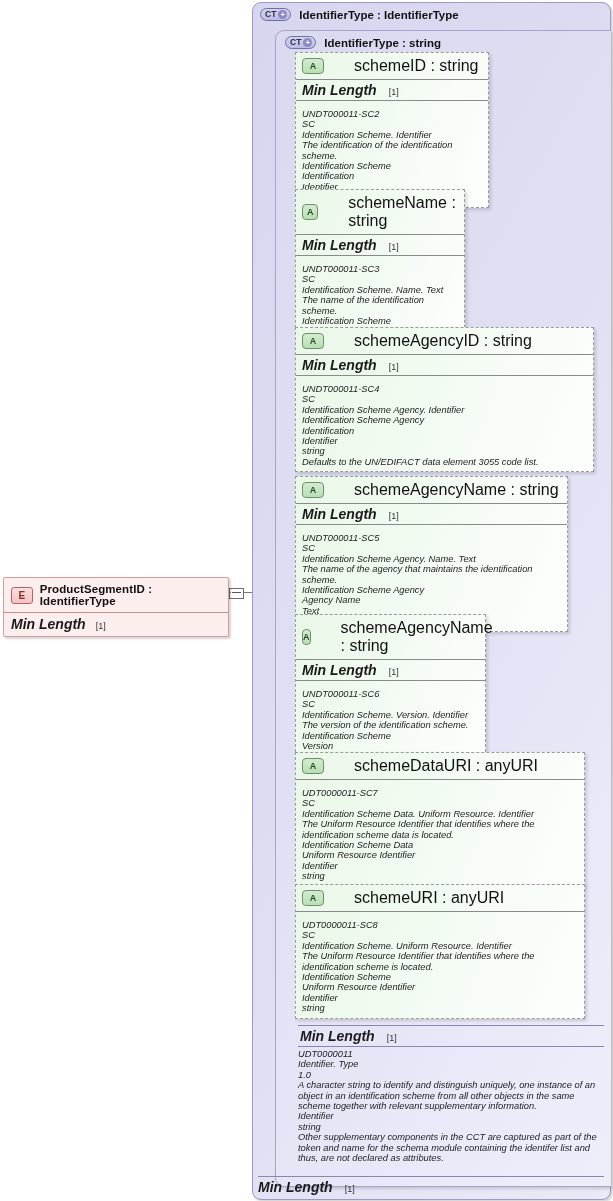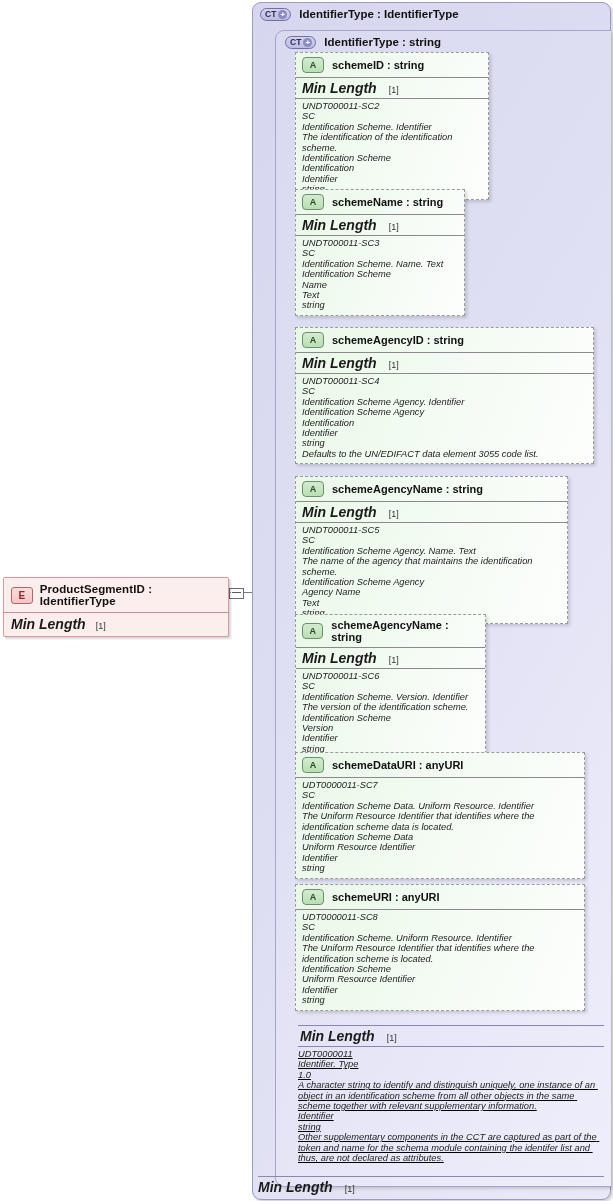--- a/index.html
+++ b/index.html
@@ -64,21 +64,21 @@
   }
   .ct-inner{
     position:absolute;left:22px;top:27px;width:335px;height:1155px;
     background-image:linear-gradient(120deg,#d9d9f0 0%,#e0e0f4 45%,#eeeefb 100%);
     border:1px solid #a6a6cc;
     border-radius:9px 0 0 9px;
     border-right:none;
     box-shadow:2px 2px 3px rgba(0,0,0,.14);
   }
   .ct-head{
-    display:flex;gap:8px;
+    display:flex;align-items:center;gap:8px;
     padding:5px 0 0 7px;
   }
   .icon-ct{
     display:flex;align-items:center;gap:2px;
     border:1px solid #6f6fa8;border-radius:7px;
     background:linear-gradient(#d3d3ec,#bcbce2);
     padding:1px 3px 1px 4px;height:13px;box-sizing:border-box;
   }
   .icon-ct .lbl{font-size:8.5px;font-weight:bold;color:#2a2a55;line-height:11px;}
   .icon-ct .plus{
@@ -98,29 +98,29 @@
   }
   .attr-head{
     display:flex;align-items:center;gap:8px;padding:4px 8px 4px 6px;
   }
   .icon-a{
     width:20px;height:14px;border:1px solid #6d8f6d;border-radius:4px;
     background:linear-gradient(#d3ebcf,#b9dfb4);
     color:#2a4a2a;font-size:9px;font-weight:bold;
     display:flex;align-items:center;justify-content:center;
   }
-  .attr-title{font-size:11px;font-weight:bold;color:#111;}
+  .attr-title{font-size:16px;font-weight:normal;color:#111;margin-left:22px;}
   .attr-facet{
     border-top:1px solid #8a8a8a;
     padding:2px 6px 2px 6px;
     display:flex;align-items:baseline;gap:12px;
   }
   .attr-doc{
     border-top:1px solid #8a8a8a;
-    padding:2px 6px 4px 6px;
+    padding:8px 6px 4px 6px;
   }
   .doc-line{
     font-style:italic;font-size:9.3px;line-height:10.4px;color:#1d1d1d;
     white-space:pre-wrap;
   }
 
   
   .ct-doc{
     position:absolute;left:22px;right:0;
     background:transparent;
@@ -173,21 +173,21 @@
       <span class="ct-title">IdentifierType : string</span>
     </div>
 
     <div class="ct-doc" style="left:22px;top:994px;width:306px;">
       <div class="sep"></div>
       <div class="ct-facet">
         <span class="facet-name">Min Length</span>
         <span class="facet-val">[1]</span>
       </div>
       <div class="sep"></div>
-      <div style="padding-top:2px;text-decoration:underline;">
+      <div style="padding-top:2px;">
         <div class="doc-line">UDT0000011</div>
         <div class="doc-line">Identifier. Type</div>
         <div class="doc-line">1.0</div>
         <div class="doc-line">A character string to identify and distinguish uniquely, one instance of an object in an identification scheme from all other objects in the same scheme together with relevant supplementary information.</div>
         <div class="doc-line">Identifier</div>
         <div class="doc-line">string</div>
         <div class="doc-line">Other supplementary components in the CCT are captured as part of the token and name for the schema module containing the identifer list and thus, are not declared as attributes.</div>
       </div>
     </div>
   </div>
@@ -225,20 +225,21 @@
     <span class="attr-title">schemeName : string</span>
   </div>
   <div class="attr-facet">
     <span class="facet-name">Min Length</span>
     <span class="facet-val">[1]</span>
   </div>
   <div class="attr-doc">
     <div class="doc-line">UNDT000011-SC3</div>
     <div class="doc-line">SC</div>
     <div class="doc-line">Identification Scheme. Name. Text</div>
+    <div class="doc-line">The name of the identification scheme.</div>
     <div class="doc-line">Identification Scheme</div>
     <div class="doc-line">Name</div>
     <div class="doc-line">Text</div>
     <div class="doc-line">string</div>
   </div>
 </div>
 
 <div class="attr" style="left:295px;top:327px;width:297px;">
   <div class="attr-head">
     <span class="icon-a">A</span>

